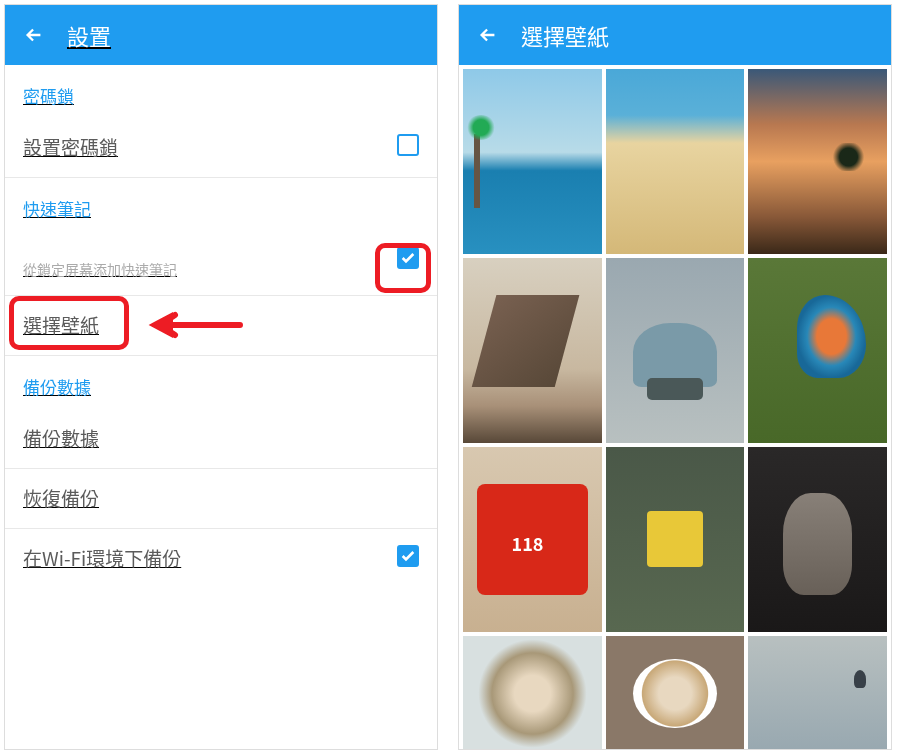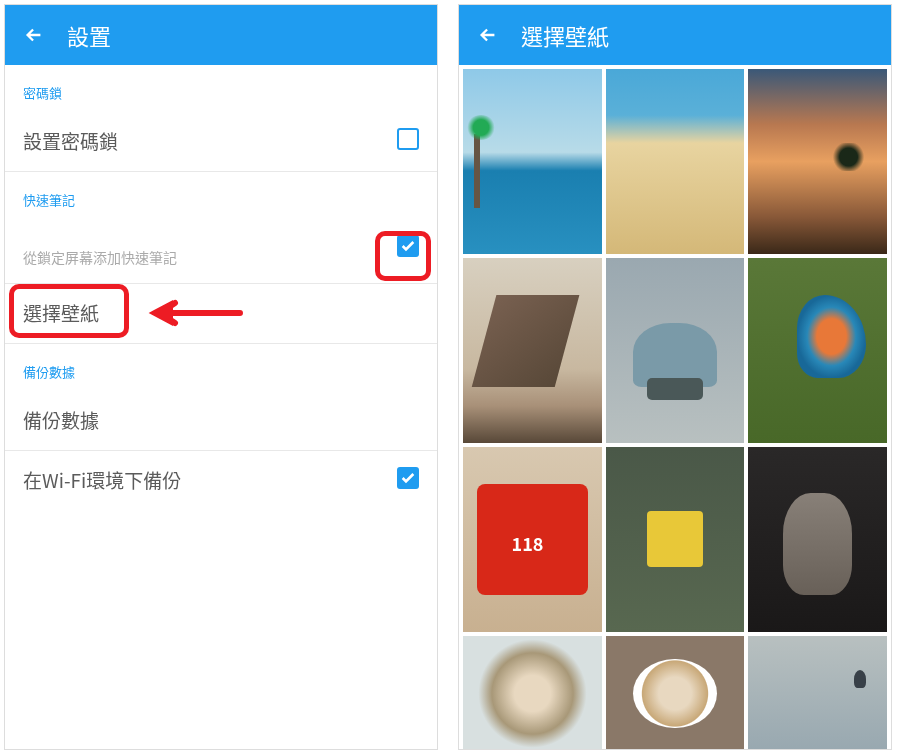--- a/index.html
+++ b/index.html
@@ -12,38 +12,38 @@
       gap: 20px;
       padding: 4px;
     }
     .phone {
       background: #fff;
       border: 1px solid #ddd;
       display: flex;
       flex-direction: column;
       overflow: hidden;
     }
-    .phone-left { width: 434px; height: 746px; }
+    .phone-left { width: 434px; height: 746px; text-decoration: underline; }
     .phone-right { width: 434px; height: 746px; }
     .header {
       background: #1f9cf0;
       height: 60px;
       display: flex;
       align-items: center;
       padding: 0 18px;
       gap: 22px;
       flex-shrink: 0;
     }
     .back-btn { color: #fff; cursor: pointer; display: flex; align-items: center; }
     .back-btn svg { width: 22px; height: 22px; }
     .header-title { color: #fff; font-size: 22px; font-weight: 400; }
     .content { flex: 1; overflow-y: auto; background: #fff; }
     .section-header {
       color: #1f9cf0;
-      font-size: 13px;
+      font-size: 17px;
       padding: 18px 18px 10px;
     }
     .list-item {
       padding: 16px 18px;
       border-bottom: 1px solid #e8e8e8;
       display: flex;
       align-items: flex-start;
       justify-content: space-between;
       min-height: 60px;
       position: relative;
@@ -165,20 +165,25 @@
           </svg>
       </div>
     </div>
 
     <div class="section-header">備份數據</div>
     <div class="list-item">
       <div class="item-text">
         <div class="item-title">備份數據</div>
       </div>
     </div>
+    <div class="list-item">
+      <div class="item-text">
+        <div class="item-title">恢復備份</div>
+      </div>
+    </div>
     <div class="list-item no-border">
       <div class="item-text">
         <div class="item-title">在Wi-Fi環境下備份</div>
       </div>
       <div class="checkbox checked">
         <svg viewBox="0 0 24 24" fill="none" stroke="currentColor" stroke-width="4">
             <path d="M4 12l5 5L20 6"></path>
           </svg>
       </div>
     </div>

